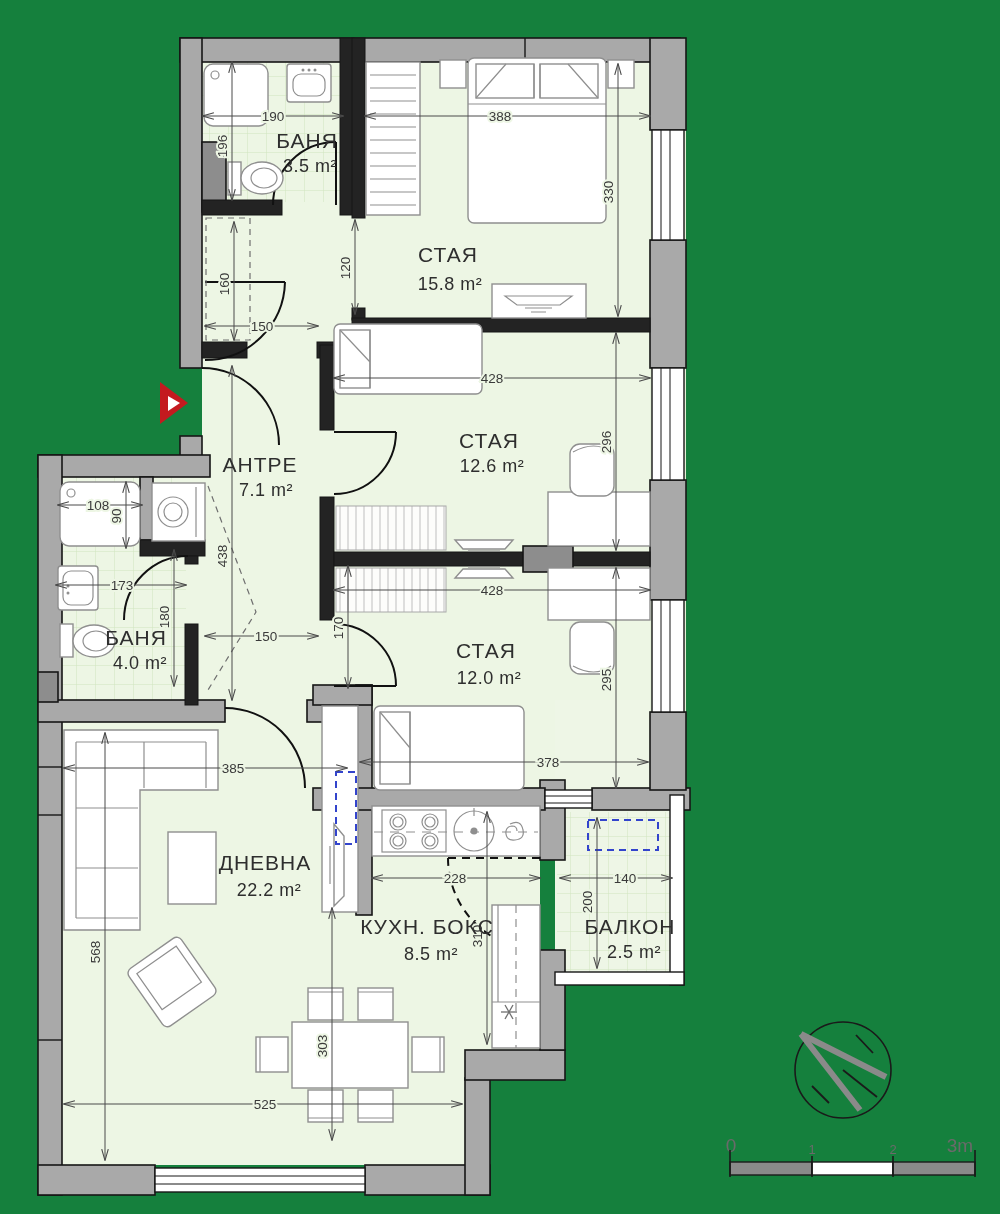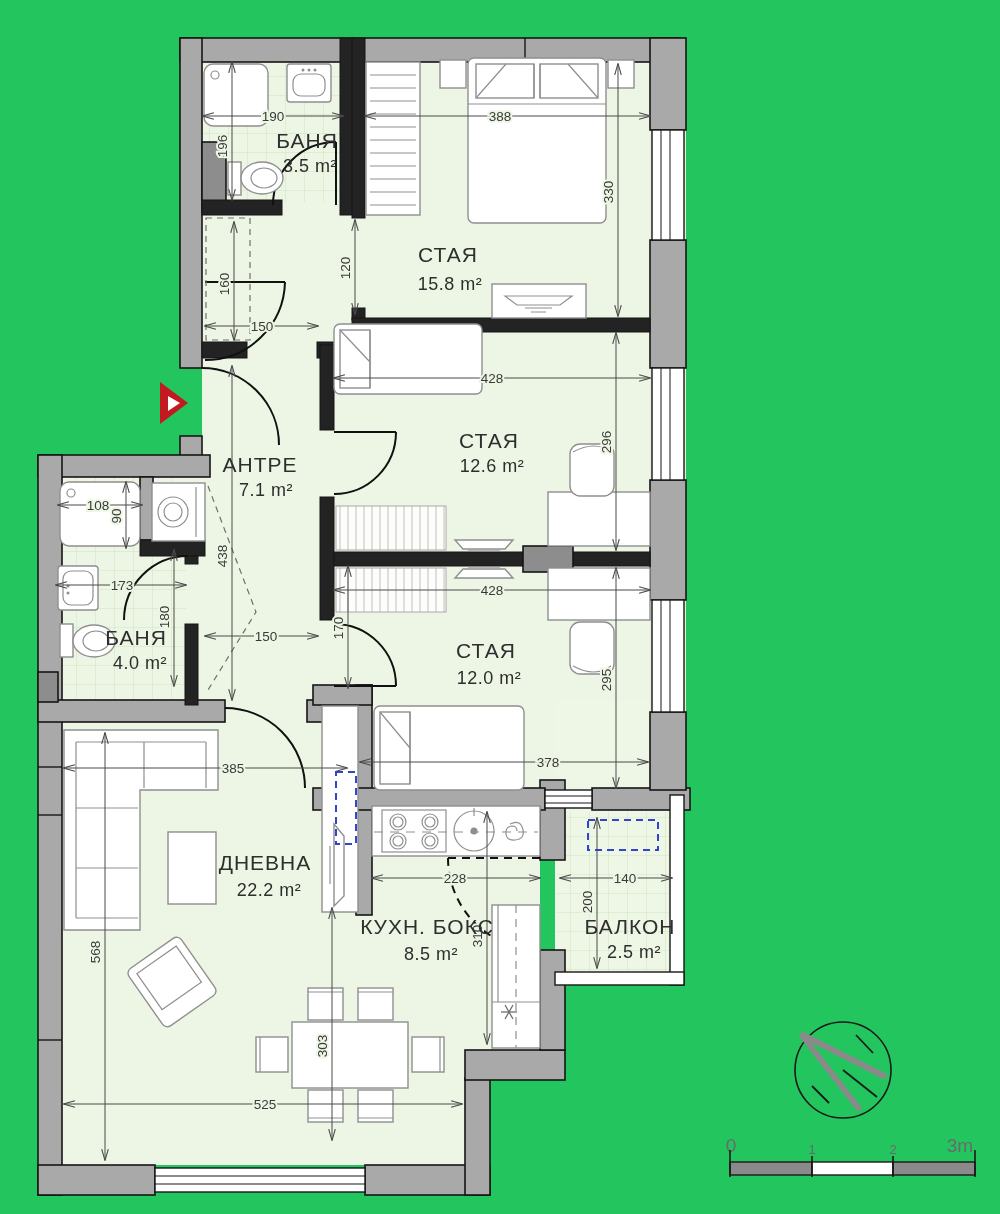--- a/index.html
+++ b/index.html
@@ -1,16 +1,16 @@
 <!DOCTYPE html>
 <html><head>
 <meta charset="utf-8">
 <style>
   html,body{margin:0;padding:0;background:#ffffff;}
-  .page{width:1000px;height:1214px;position:relative;background:#22c55e;overflow:hidden;}
+  .page{width:1000px;height:1214px;position:relative;background:#15803d;overflow:hidden;}
   svg{display:block;}
   text{font-family:"Liberation Sans","DejaVu Sans",sans-serif;}
   .rname{font-size:21px;fill:#2e2e2e;letter-spacing:1px;text-anchor:middle;}
   .rarea{font-size:18px;fill:#2e2e2e;letter-spacing:.5px;text-anchor:middle;}
   .dimt{font-size:13.5px;fill:#3a3a3a;text-anchor:middle;paint-order:stroke;stroke:#edf6e4;stroke-width:4px;}
   .sc{font-size:19px;fill:#6a6a6a;text-anchor:middle;}
   .scs{font-size:13px;fill:#6a6a6a;text-anchor:middle;}
   .wall{fill:#a9a9a9;stroke:#161616;stroke-width:1.6;}
   .wallد{fill:#8d8d8d;}
   .blk{fill:#232323;stroke:#161616;stroke-width:1;}

